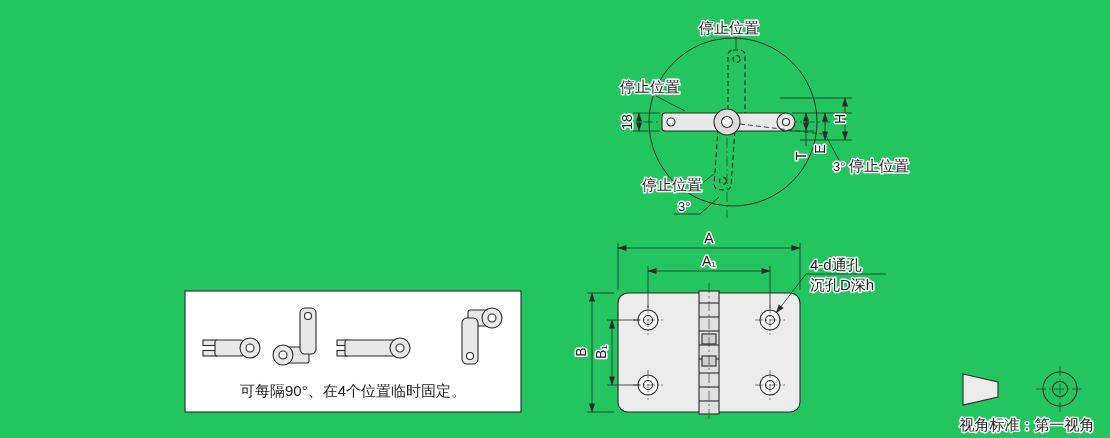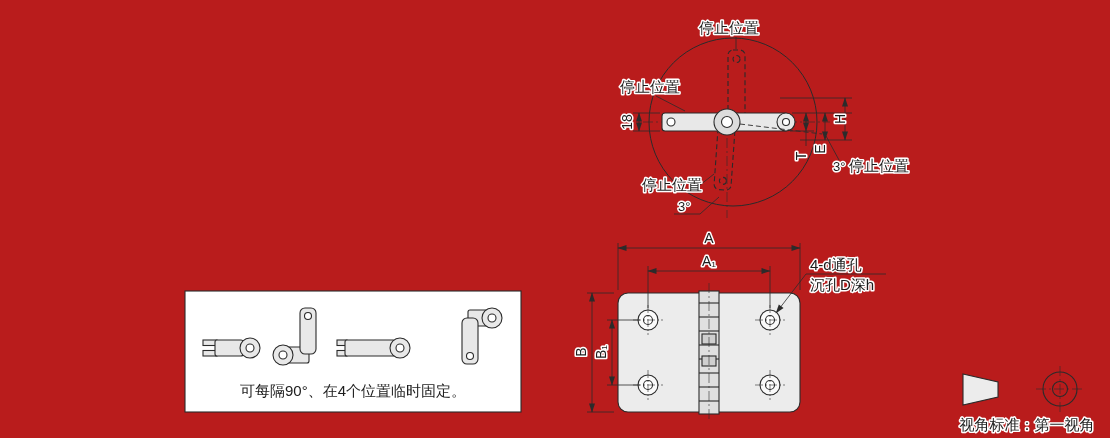--- a/index.html
+++ b/index.html
@@ -1,16 +1,16 @@
 <!DOCTYPE html>
 <html><head>
 <meta charset="utf-8">
 <style>
   html,body{margin:0;padding:0;background:#ffffff;}
-  .canvas{position:relative;width:1110px;height:438px;background:#b91c1c;overflow:hidden;
+  .canvas{position:relative;width:1110px;height:438px;background:#22c55e;overflow:hidden;
           font-family:"Liberation Sans","DejaVu Sans",sans-serif;}
   svg{display:block;}
   svg text{
     font-family:"Liberation Sans","DejaVu Sans",sans-serif;
     fill:#1c1c1c;
     paint-order:stroke fill;
     stroke:#ffffff;
     stroke-width:3px;
     stroke-linejoin:round;
   }

